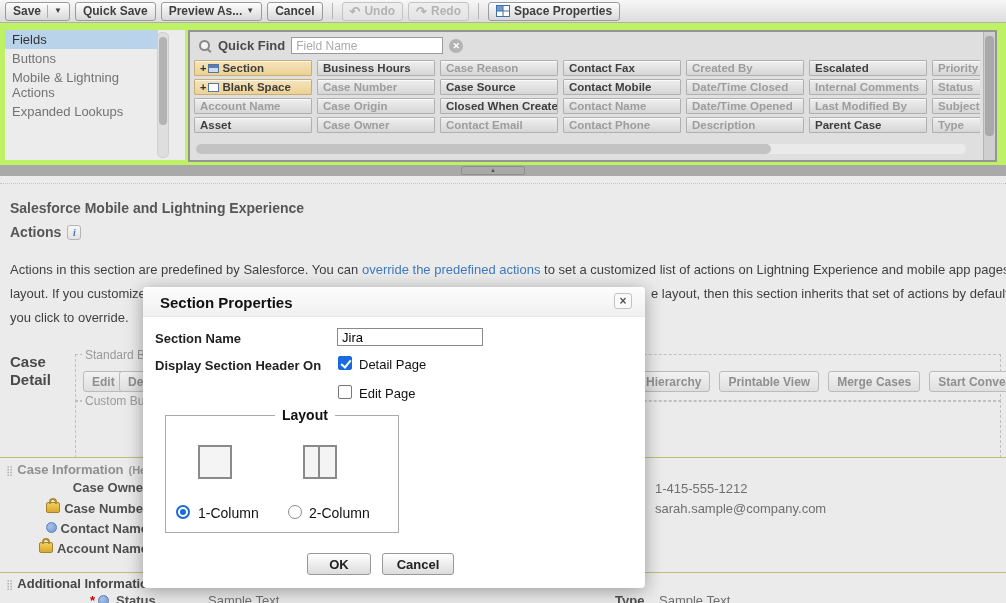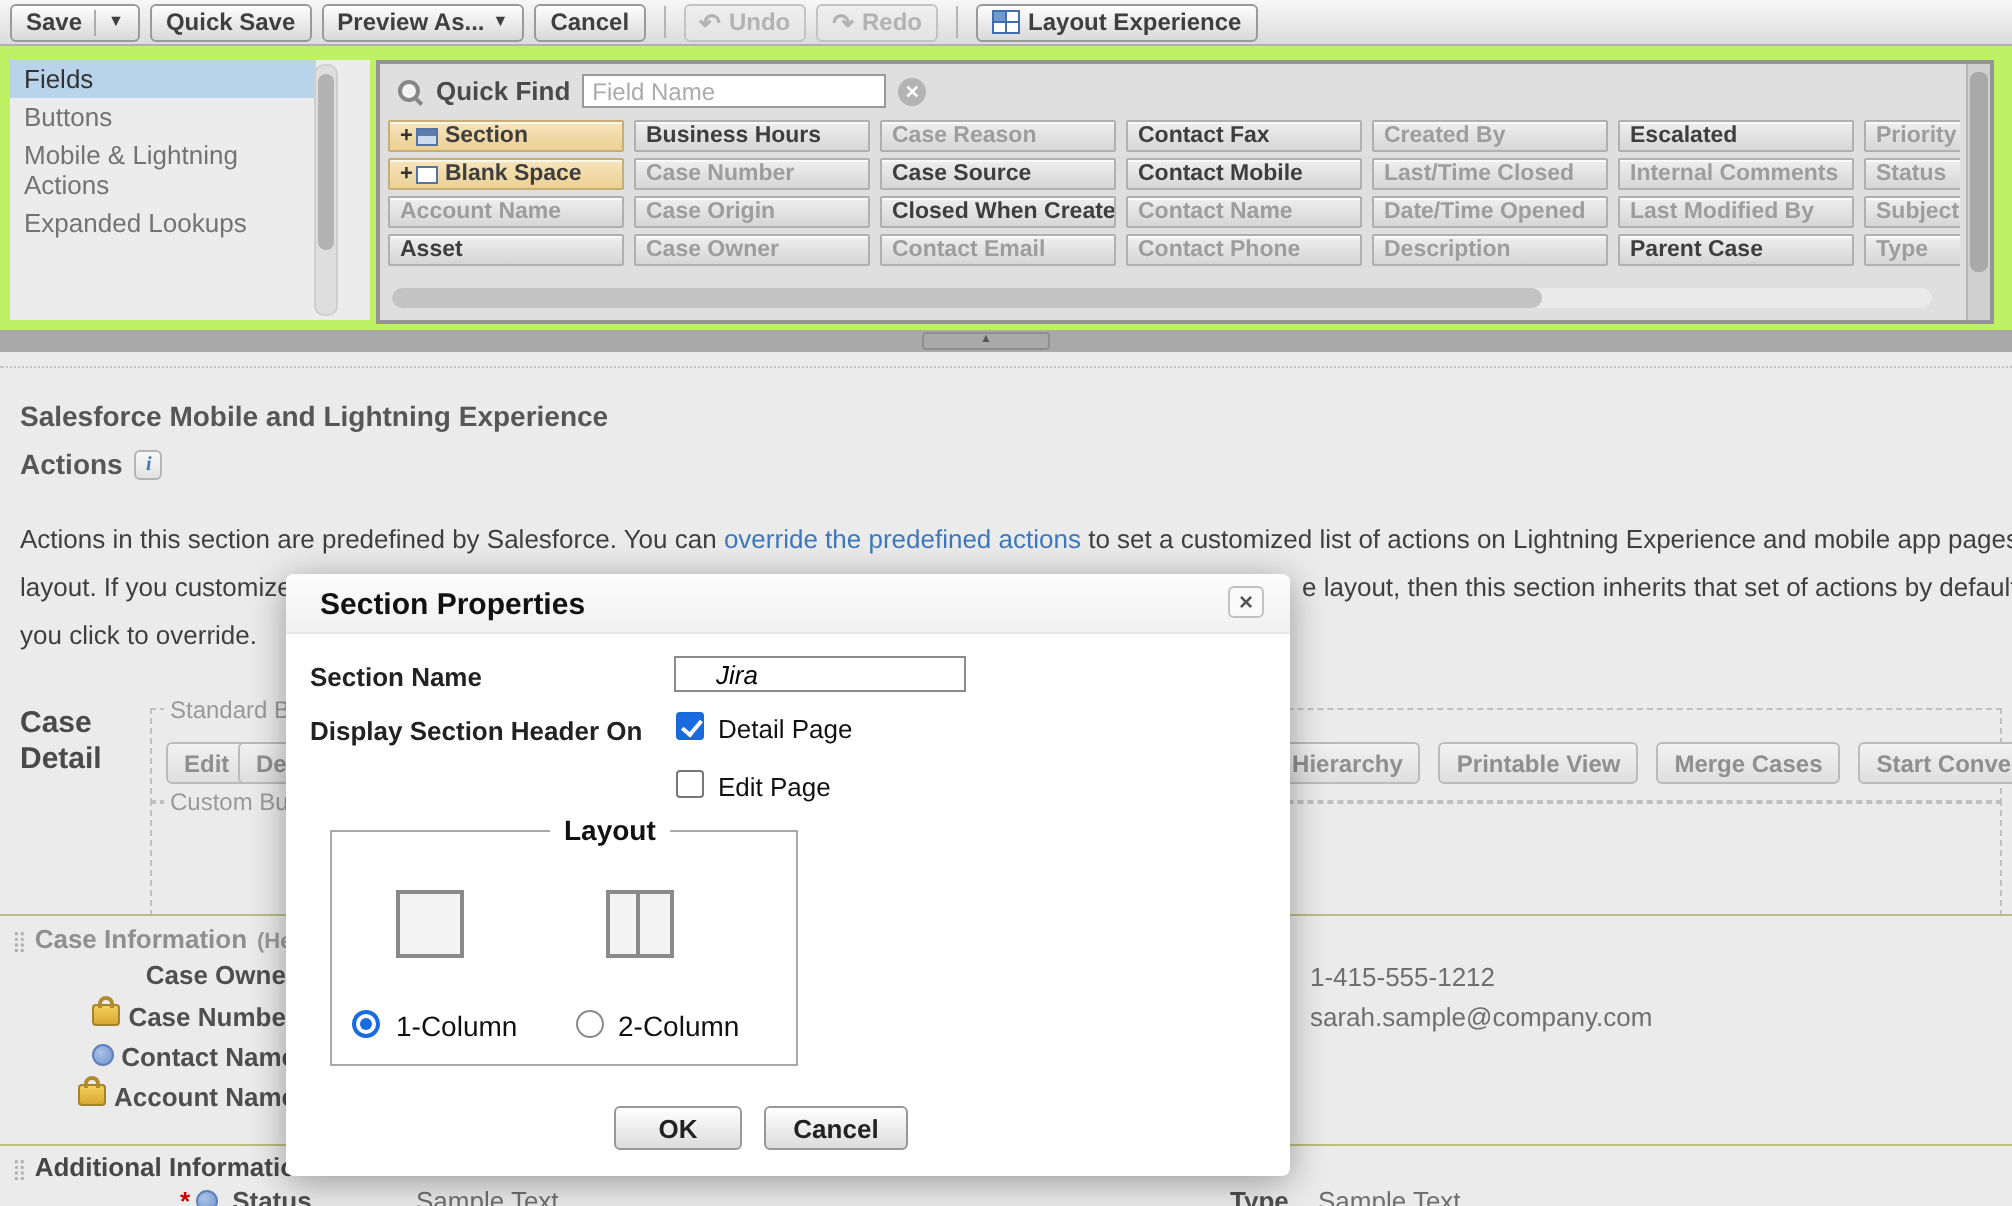--- a/index.html
+++ b/index.html
@@ -89,21 +89,21 @@
   
   .modal{position:absolute;left:143px;top:287px;width:502px;height:301px;background:#fff;border-radius:4px;
          box-shadow:0 3px 18px rgba(0,0,0,.35);z-index:10;}
   .modal-head{position:absolute;left:0;top:0;width:100%;height:30px;border-radius:4px 4px 0 0;
               background:linear-gradient(#fdfdfd,#f0f0f0);border-bottom:1px solid #e8e8e8;box-sizing:border-box;}
   .modal-title{position:absolute;left:17px;top:7px;font-size:15px;font-weight:bold;color:#111;}
   .modal-close{position:absolute;right:13px;top:6px;width:18px;height:16px;box-sizing:border-box;border:1px solid #c2c2c2;
                border-radius:3px;background:#fafafa;color:#555;font-size:12px;line-height:14px;text-align:center;font-weight:bold;cursor:default;}
   .m-label{position:absolute;font-size:13px;font-weight:bold;color:#222;white-space:nowrap;}
   .m-input{position:absolute;left:194px;top:41px;width:146px;height:18px;border:1px solid #8a8a8a;font-size:13px;
-           padding:0 20px;box-sizing:border-box;background:#fff;font-style:italic;}
+           padding:0 4px;box-sizing:border-box;background:#fff;}
   .cb{position:absolute;width:14px;height:14px;box-sizing:border-box;border:1px solid #777;border-radius:2px;background:#fff;cursor:default;}
   .cb.checked{background:#1b6be0;border-color:#166ad8;}
   .cb.checked::after{content:"";position:absolute;left:4px;top:1px;width:4px;height:8px;border:solid #fff;border-width:0 2px 2px 0;transform:rotate(40deg);}
   .cb-label{position:absolute;font-size:13px;color:#111;white-space:nowrap;}
   .fieldset{position:absolute;left:22px;top:128px;width:232px;height:116px;border:1px solid #aaa;}
   .legend{position:absolute;left:88px;top:120px;background:#fff;padding:0 7px;font-size:14px;font-weight:bold;color:#111;margin-left:44px;}
   .colbox{position:absolute;width:34px;height:34px;box-sizing:border-box;border:2px solid #8a8a8a;background:#f4f4f4;}
   .colbox .split{width:50%;height:100%;box-sizing:border-box;border-right:2px solid #8a8a8a;}
   .radio{position:absolute;width:14px;height:14px;box-sizing:border-box;border:1px solid #8a8a8a;border-radius:50%;background:#fff;cursor:default;}
   .radio.selected{border:2px solid #1b6be0;}
@@ -146,21 +146,21 @@
         <span>Redo</span>
       </div>
       <span class="tb-div"></span>
       <div class="tbtn">
         <svg width="14" height="12">
           <rect x="0.5" y="0.5" width="13" height="11" fill="#fff" stroke="#3f6fae"></rect>
           <rect x="1" y="1" width="6" height="5" fill="#6f9bd1"></rect>
           <line x1="7" y1="1" x2="7" y2="11" stroke="#3f6fae"></line>
           <line x1="1" y1="6" x2="13" y2="6" stroke="#3f6fae"></line>
         </svg>
-        <span>Layout Experience</span>
+        <span>Space Properties</span>
       </div>
     </div>
 
     <div class="sidebar">
       <div class="side-item selected">Fields</div>
       <div class="side-item">Buttons</div>
       <div class="side-item">Mobile &amp; Lightning Actions</div>
       <div class="side-item">Expanded Lookups</div>
       <div class="side-track"></div>
       <div class="side-thumb"></div>
@@ -193,21 +193,21 @@
         <div class="pal-item used">Case Owner</div>
         <div class="pal-item used">Case Reason</div>
         <div class="pal-item avail">Case Source</div>
         <div class="pal-item avail">Closed When Created</div>
         <div class="pal-item used">Contact Email</div>
         <div class="pal-item avail">Contact Fax</div>
         <div class="pal-item avail">Contact Mobile</div>
         <div class="pal-item used">Contact Name</div>
         <div class="pal-item used">Contact Phone</div>
         <div class="pal-item used">Created By</div>
-        <div class="pal-item used">Last/Time Closed</div>
+        <div class="pal-item used">Date/Time Closed</div>
         <div class="pal-item used">Date/Time Opened</div>
         <div class="pal-item used">Description</div>
         <div class="pal-item avail">Escalated</div>
         <div class="pal-item used">Internal Comments</div>
         <div class="pal-item used">Last Modified By</div>
         <div class="pal-item avail">Parent Case</div>
         <div class="pal-item used">Priority</div>
         <div class="pal-item used">Status</div>
         <div class="pal-item used">Subject</div>
         <div class="pal-item used">Type</div>

